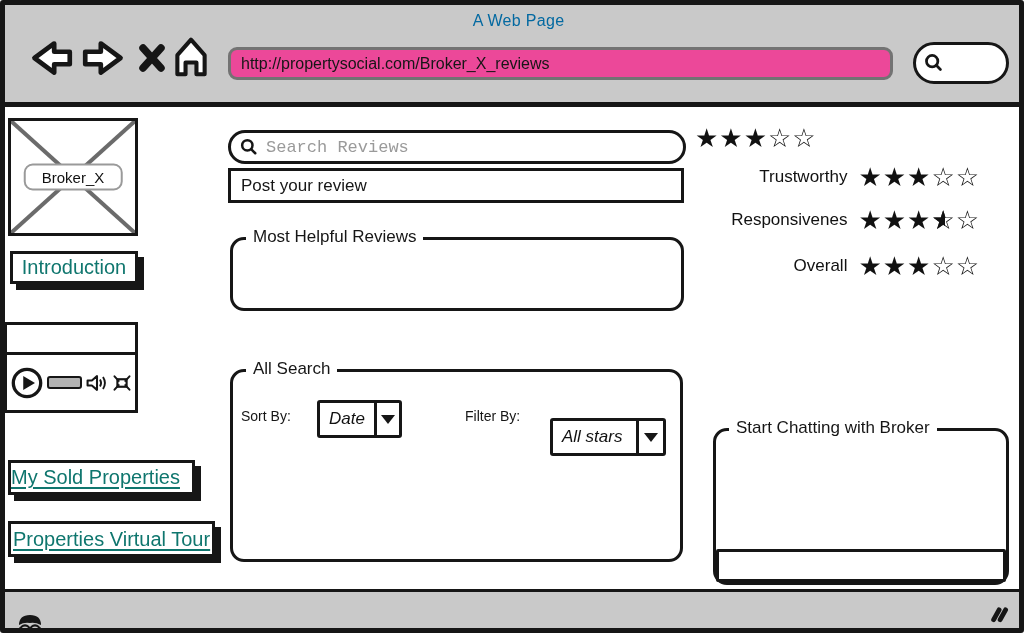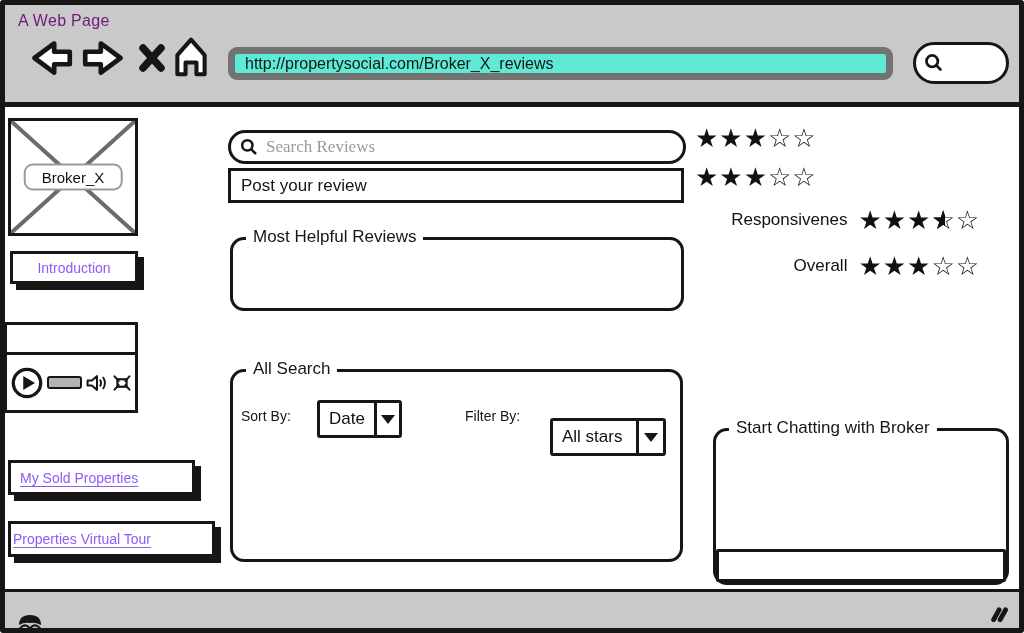--- a/index.html
+++ b/index.html
@@ -4,42 +4,42 @@
 <style>
   * { box-sizing: border-box; margin: 0; padding: 0; }
   html,body { background:#fff; }
   body { font-family:"Liberation Sans", sans-serif; color:#111; }
   #app { position:relative; width:1024px; height:633px; background:#fff; overflow:hidden; }
   #window-border { position:absolute; inset:0; border:5px solid #161616; border-radius:3px; pointer-events:none; z-index:60; }
 
   
   #chrome { position:absolute; left:5px; top:5px; width:1014px; height:102px;
             background:#c9c9c9; border-bottom:5px solid #161616; }
-  #page-title { position:absolute; left:0; right:0; top:7px; 
-                font-size:16px; letter-spacing:.3px; color:#701a75;padding-left:13px; }
+  #page-title { position:absolute; left:0; right:0; top:7px; text-align:center;
+                font-size:16px; letter-spacing:.3px; color:#0369a1;padding-left:13px; }
   .nav-btn { position:absolute; background:transparent; border:none; cursor:pointer; padding:0; }
   #back-btn   { left:17px;  top:31px; width:54px; height:44px; }
   #fwd-btn    { left:74px;  top:31px; width:54px; height:44px; }
   #close-btn  { left:131px; top:34px; width:32px; height:38px; }
   #home-btn   { left:166px; top:29px; width:40px; height:46px; }
   .nav-btn svg { width:100%; height:100%; display:block; }
 
   #url-bar { position:absolute; left:223px; top:42px; width:665px; height:33px;
-             border:7px solid #737373; border-radius:9px; background:#5eead4;
+             border:3px solid #737373; border-radius:9px; background:#ec4899;
              font-family:"Liberation Sans", sans-serif; font-size:16px; color:#161616;
              padding:0 10px; }
   #chrome-search { position:absolute; left:908px; top:37px; width:96px; height:42px;
                    border:3px solid #161616; border-radius:21px; background:#fff;
                    display:flex; align-items:center; padding-left:7px; cursor:text; }
   #chrome-search svg { width:22px; height:22px; }
   .fieldset { position:absolute; border:3px solid #161616; border-radius:14px; background:#fff; }
   .legend { position:absolute; top:-13px; left:13px; background:#fff; padding:0 7px;
             font-size:17px; white-space:nowrap; color:#161616; }
   .shadow-btn { position:absolute; border:3px solid #161616; background:#fff;
-                box-shadow:6px 6px 0 #161616; font-size:14px; color:#8b5cf6;
+                box-shadow:6px 6px 0 #161616; font-size:20px; color:#0f766e;
                 display:flex; align-items:center; cursor:pointer;
                 font-family:"Liberation Sans", sans-serif; }
 
   
   #broker-image { position:absolute; left:8px; top:118px; width:130px; height:118px;
                   border:3px solid #161616; background:#fff; }
   #broker-image svg { position:absolute; inset:0; width:100%; height:100%; }
   #broker-image-label { position:absolute; left:50%; top:50%; transform:translate(-50%,-50%);
                         background:#fff; border:2px solid #9a9a9a; border-radius:9px;
                         padding:3px 16px; font-size:15px; white-space:nowrap; }
@@ -50,45 +50,45 @@
   #player-video { height:30px; border-bottom:3px solid #161616; }
   #player-controls { height:55px; display:flex; align-items:center; padding:0 3px; gap:3px; }
   #play-btn { width:34px; height:34px; flex:none; cursor:pointer; }
   #play-btn svg { width:100%; height:100%; display:block; }
   #progress-bar { flex:1; height:13px; border:2px solid #161616; border-radius:3px;
                   background:#b3b3b3; cursor:pointer; }
   #volume-btn { width:24px; height:22px; flex:none; cursor:pointer; }
   #fullscreen-btn { width:20px; height:20px; flex:none; cursor:pointer; }
   #volume-btn svg, #fullscreen-btn svg { width:100%; height:100%; display:block; }
 
-  #sold-link-btn { left:8px; top:460px; width:187px; height:35px; padding-left:9px; }
+  #sold-link-btn { left:8px; top:460px; width:187px; height:35px; }
   #tour-link-btn { left:8px; top:521px; width:207px; height:36px; padding-left:2px; }
   .link-text { text-decoration:underline; text-underline-offset:3px; white-space:nowrap; }
 
   
   #search-reviews { position:absolute; left:228px; top:130px; width:458px; height:34px;
                     border:3px solid #161616; border-radius:17px; background:#fff;
                     display:flex; align-items:center; padding-left:8px; }
   #search-reviews svg { width:20px; height:20px; flex:none; }
   #search-reviews input { border:none; outline:none; flex:1; height:100%; background:transparent;
-                          font-family:Liberation Serif, serif; font-size:17px; color:#6d28d9;
+                          font-family:Liberation Mono, monospace; font-size:17px; color:#6d28d9;
                           padding-left:7px; }
   #search-reviews input::placeholder, #post-review::placeholder { color:#9a9a9a; }
   #post-review { position:absolute; left:228px; top:168px; width:456px; height:35px;
                  border:3px solid #161616; background:#fff; outline:none;
                  font-family:"Liberation Sans", sans-serif; font-size:17px; color:#161616;
                  padding:0 10px; }
 
   #most-helpful-box { left:230px; top:237px; width:454px; height:74px; }
   #all-reviews-box { left:230px; top:369px; width:453px; height:193px; }
   .dd-label { font-size:14px; color:#161616; }
   #sort-label { position:absolute; left:8px;  top:36px; }
   #filter-label { position:absolute; left:232px; top:36px; }
   .dropdown { position:absolute; display:flex; border:3px solid #161616; border-radius:3px;
-              background:#fff; height:38px; cursor:pointer; }
+              background:#fff; height:38px; cursor:pointer;font-style:italic; }
   #sort-dd   { left:84px;  top:28px; width:85px; }
   #filter-dd { left:317px; top:46px; width:116px; }
   .dd-value { flex:1; display:flex; align-items:center; padding:0 9px; font-size:17px; white-space:nowrap; }
   .dd-btn { width:27px; border-left:3px solid #161616; display:flex; align-items:center;
             justify-content:center; }
   .tri { width:0; height:0; border-left:7px solid transparent; border-right:7px solid transparent;
          border-top:9px solid #161616; }
 
   
   .rating-row { position:absolute; left:695px; width:285px; height:30px;
@@ -242,20 +242,21 @@
   <div class="rating-row" id="rating-row-0">
     <span class="stars">
         <span class="star">★</span>
         <span class="star">★</span>
         <span class="star">★</span>
         <span class="star">☆</span>
         <span class="star">☆</span>
       </span>
   </div>
   <div class="rating-row" id="rating-row-1">
+    <span class="rating-label">Trustworthy</span>
     <span class="stars">
         <span class="star">★</span>
         <span class="star">★</span>
         <span class="star">★</span>
         <span class="star">☆</span>
         <span class="star">☆</span>
       </span>
   </div>
   <div class="rating-row" id="rating-row-2">
     <span class="rating-label">Responsivenes</span>

